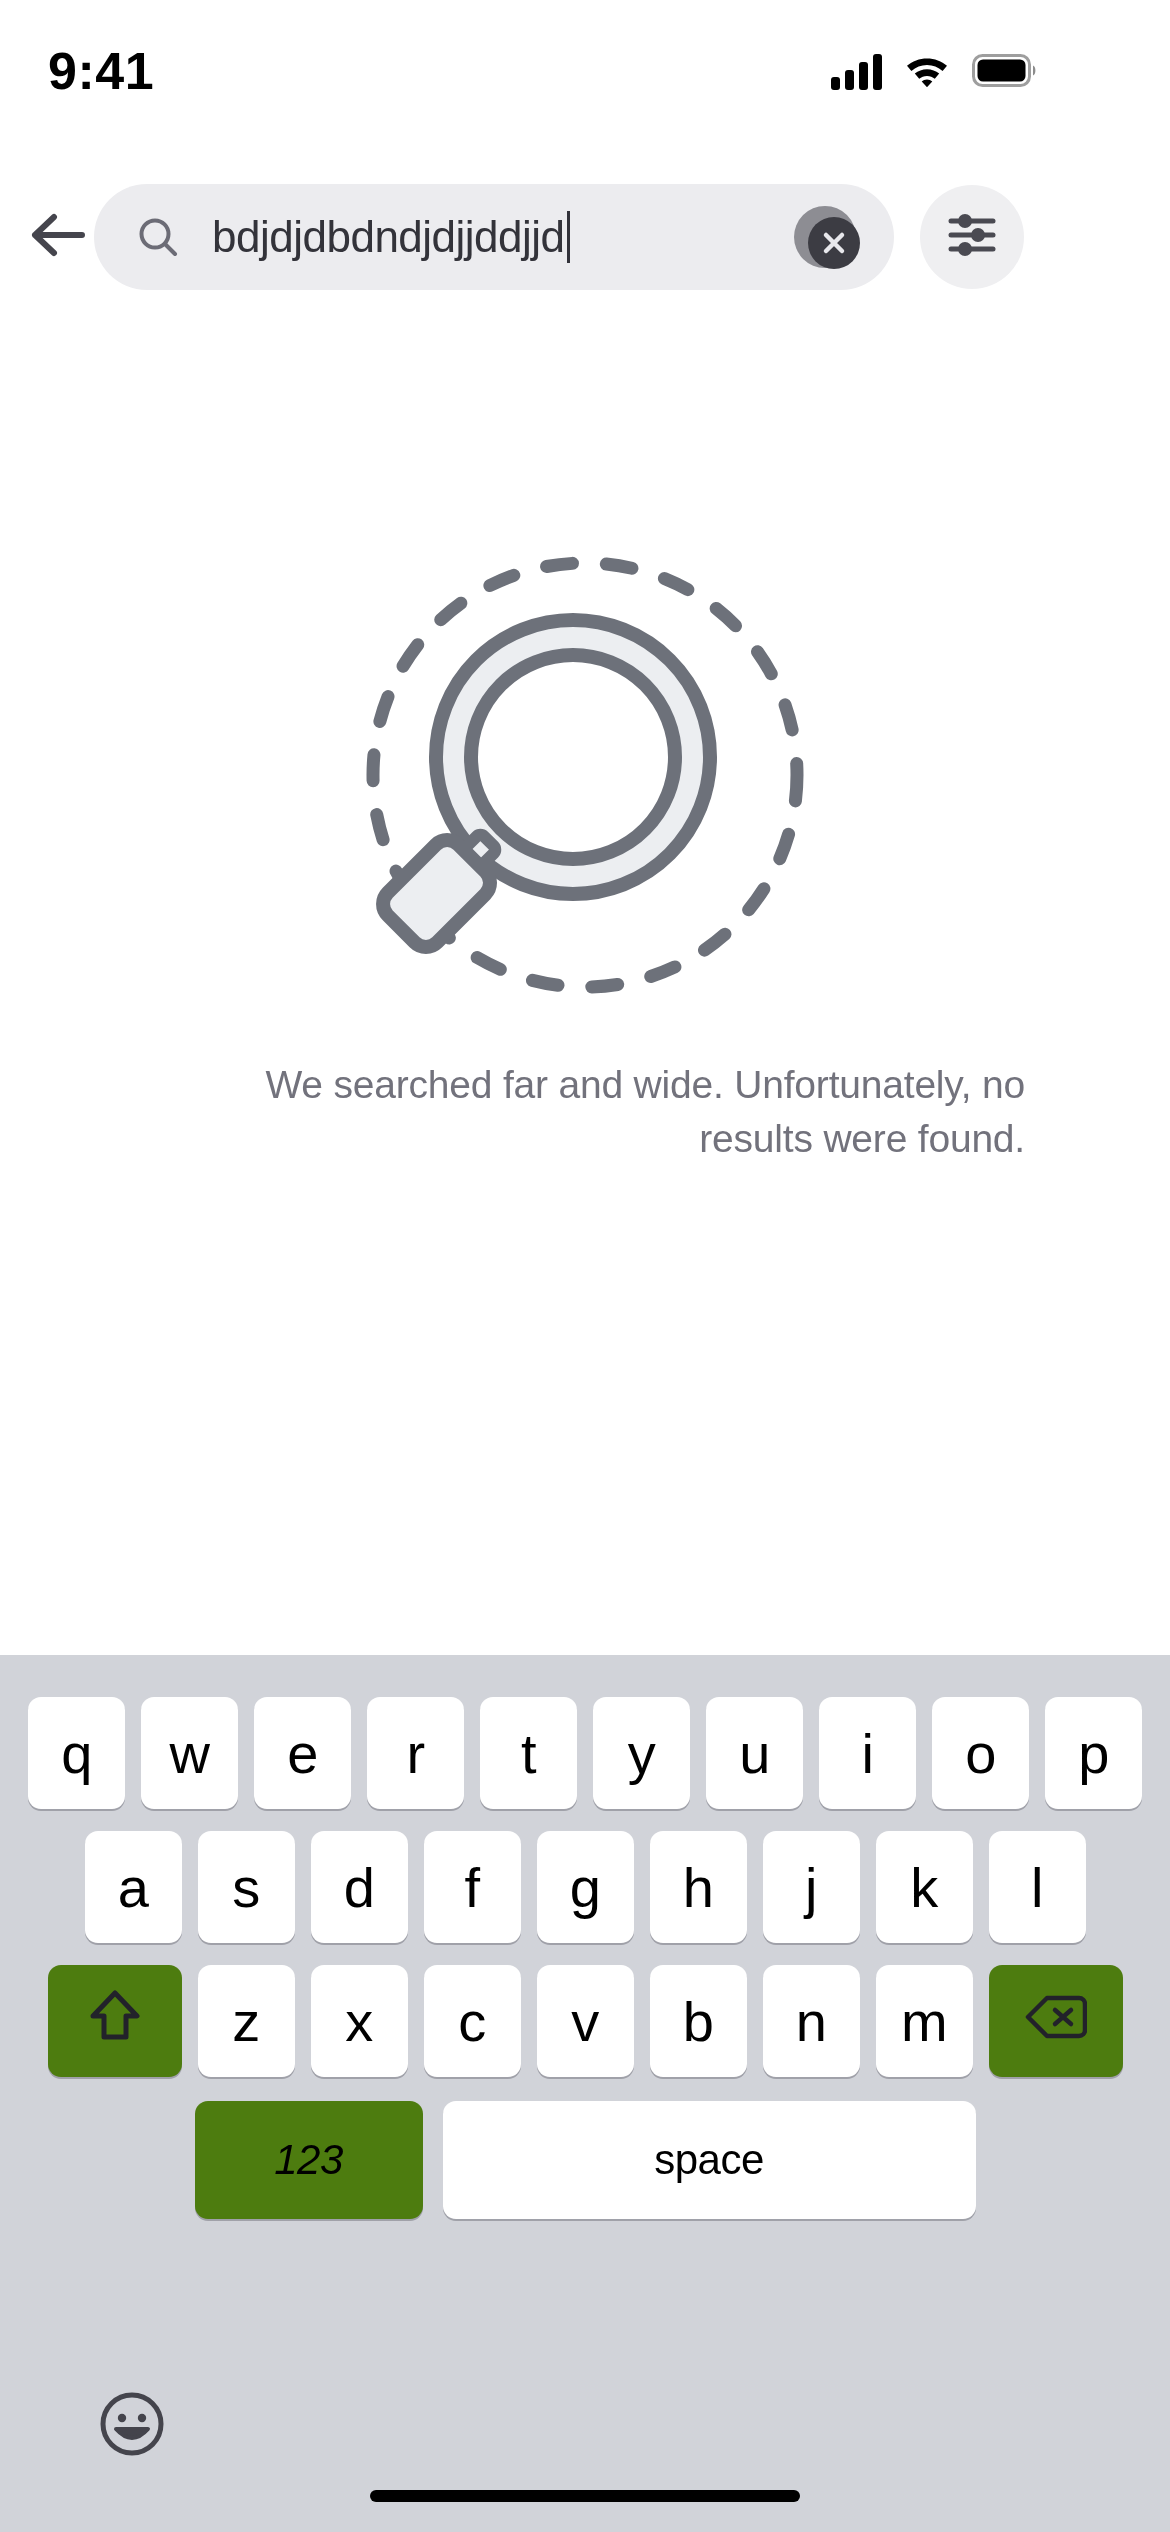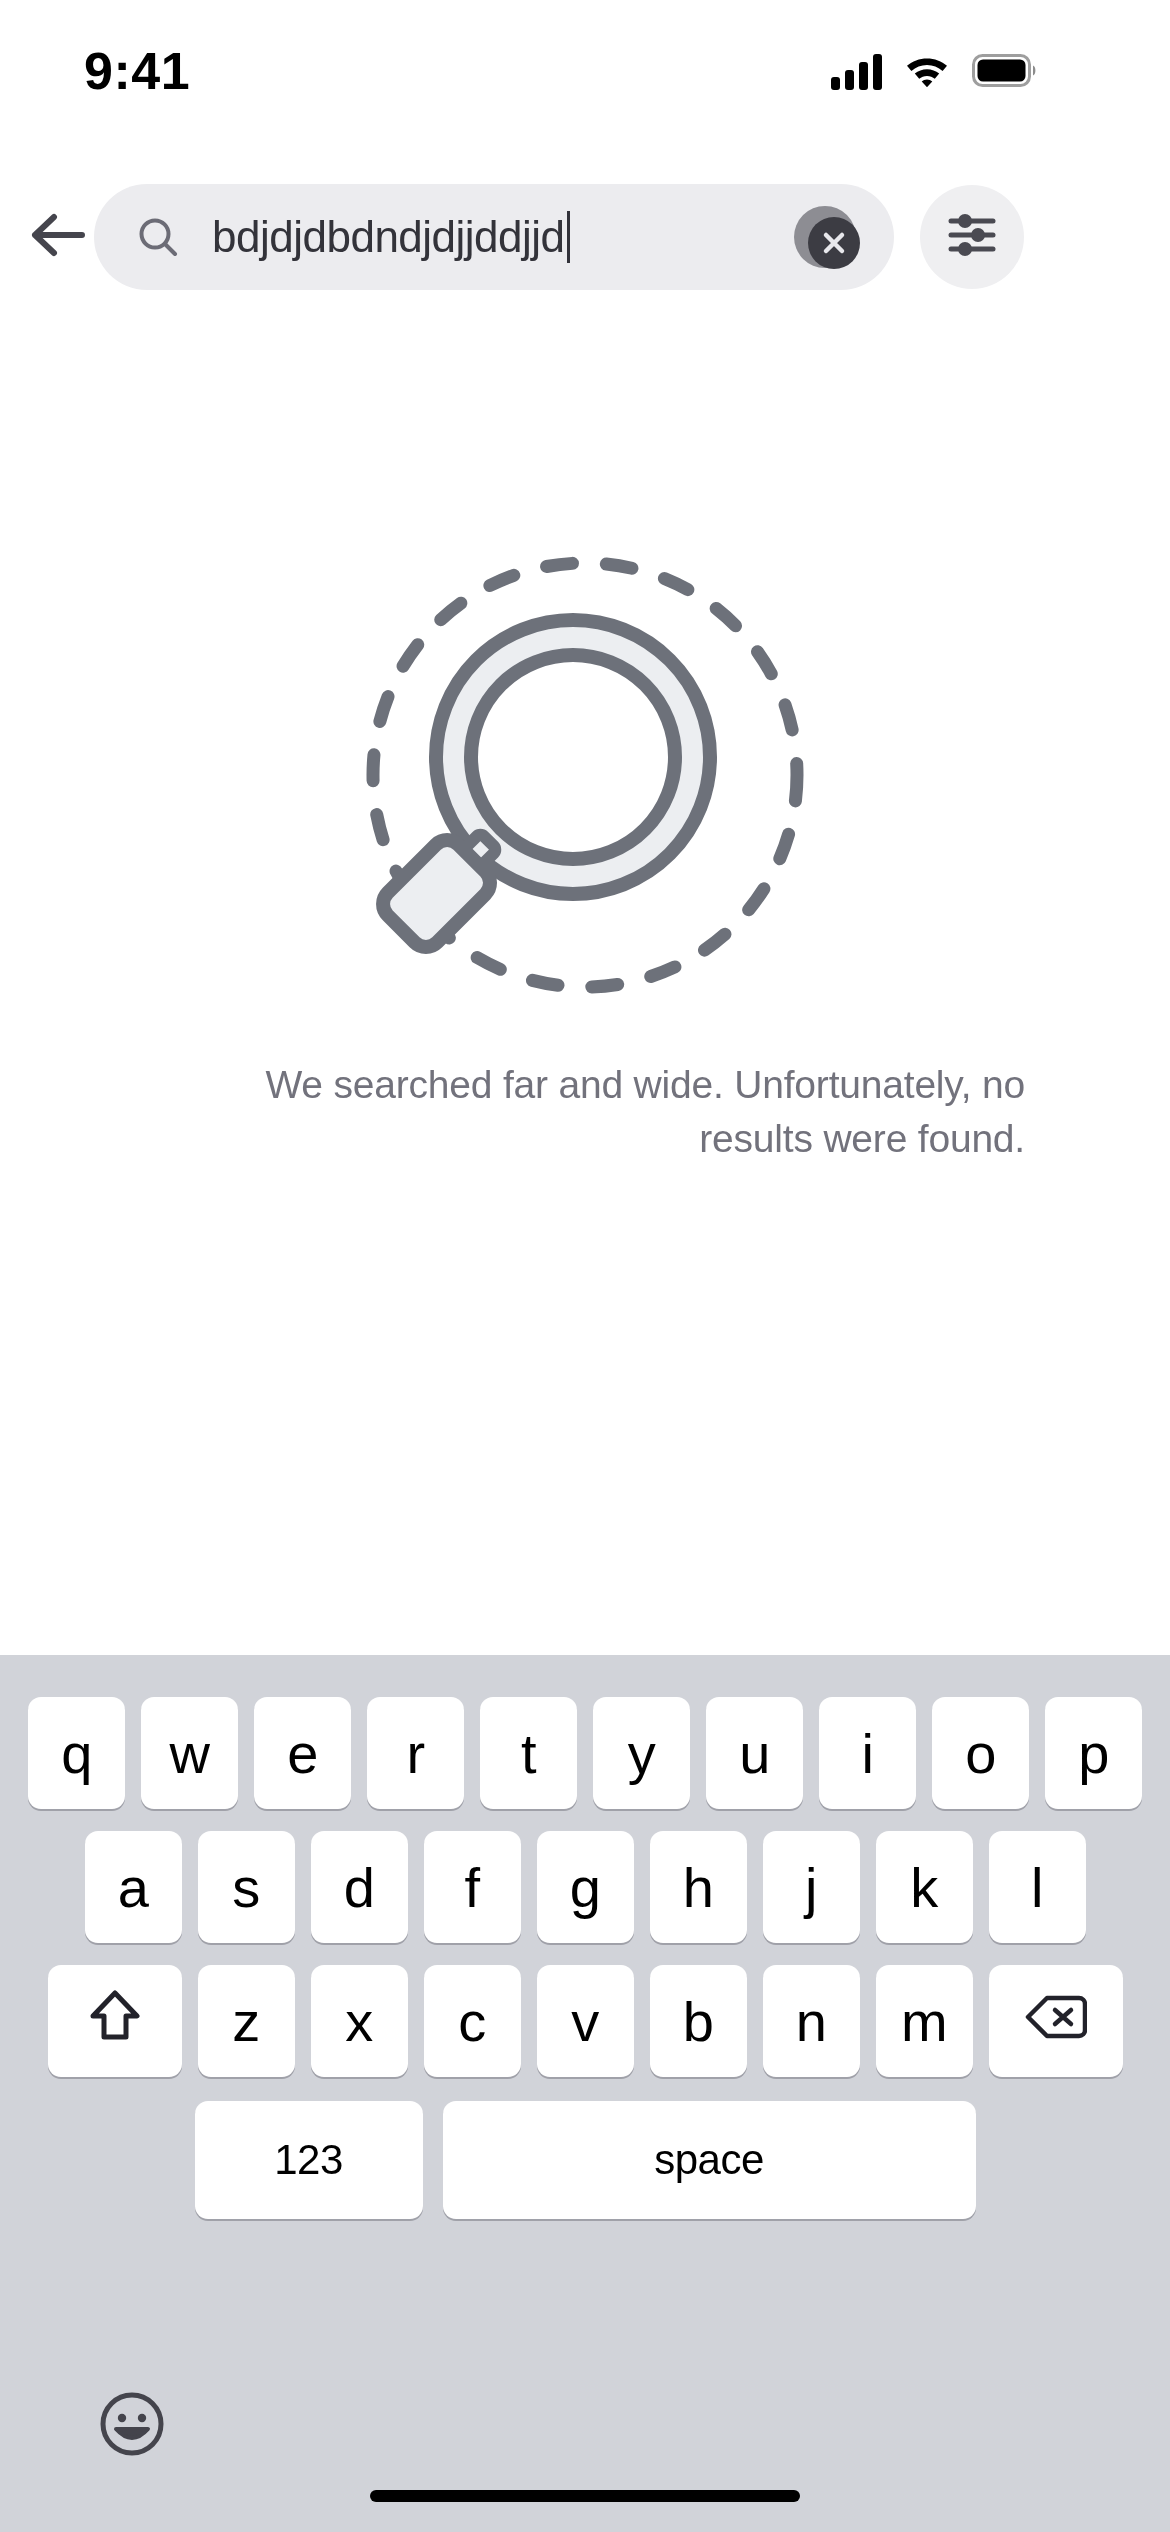--- a/index.html
+++ b/index.html
@@ -8,21 +8,21 @@
     font-family: "Liberation Sans", sans-serif;
     background:#ffffff;
     overflow:hidden;
     position:relative;
   }
 
   
   .status-bar{
     position:absolute; top:0; left:0; width:1134px; height:130px;
     display:flex; align-items:center; justify-content:space-between;
-    padding:0 96px 0 84px;
+    padding:0 96px 0 48px;
   }
   .status-time{
     font-size:52px; font-weight:700; color:#000; letter-spacing:0.5px;
     margin-top:12px;
   }
   .status-right{ display:flex; align-items:center; gap:22px; margin-top:14px;}
   .sig-bars{ display:flex; align-items:flex-end; gap:5px; height:36px; }
   .sig-bars i{ display:block; width:9px; background:#000; border-radius:3px; }
   .sig-bars i:nth-child(1){height:13px;}
   .sig-bars i:nth-child(2){height:20px;}
@@ -102,22 +102,23 @@
     border-radius:13px;
     box-shadow:0 2px 0 rgba(100,100,110,.45);
     display:flex; align-items:center; justify-content:center;
     font-size:56px; color:#000; font-weight:400;
     letter-spacing:-0.5px;
     height:112px;
   }
   .key.letter{ width:97px; }
   .key.letter-mid{ width:97px; }
   .key.mod{
-    background:#ffffff;
+    background:#4d7c0f;
     box-shadow:0 2px 0 rgba(100,100,110,.45);
+    font-style:italic;
   }
   .key.shift{ width:134px; }
   .key.backspace{ width:134px; }
   .key.num{ width:228px; font-size:42px; height:118px; }
   .key.space{ width:533px; font-size:42px; height:118px; background:#fff; }
   .key.search{
     width:280px; height:118px; font-size:42px;
     background:#1479f5; color:#fff;
     box-shadow:0 2px 0 rgba(80,100,130,.45);
   }

